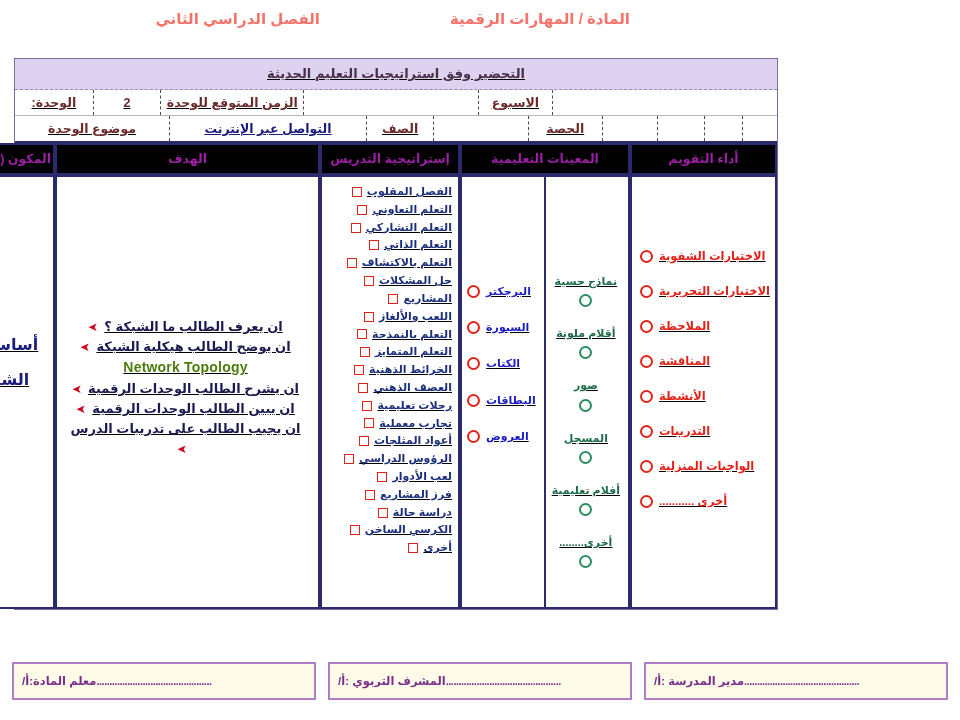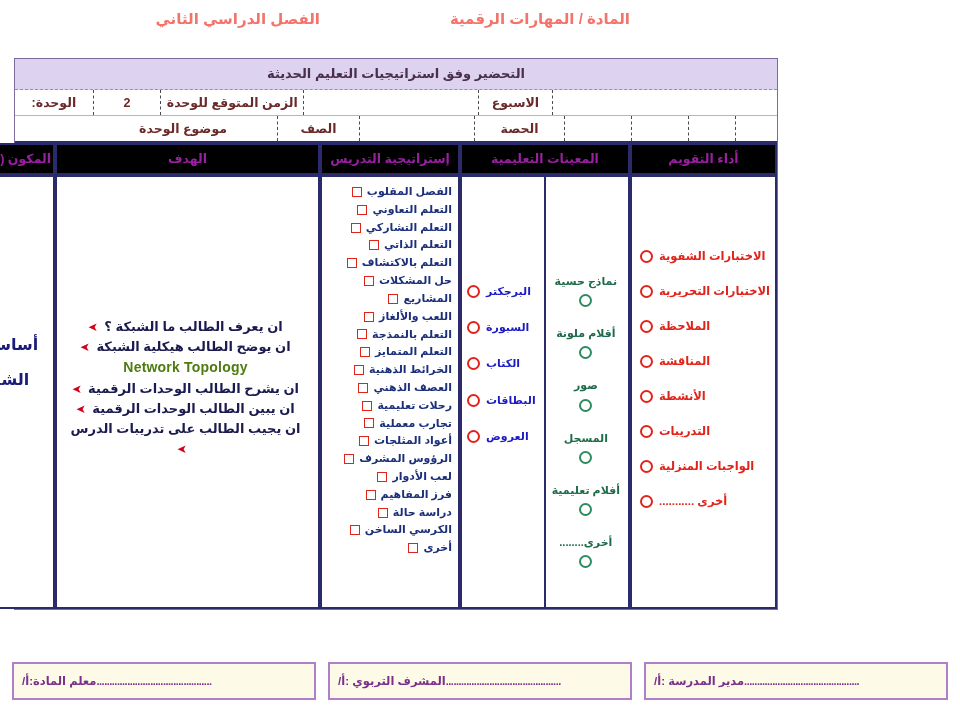--- a/index.html
+++ b/index.html
@@ -41,20 +41,21 @@
 
   
   .frame {
     position: absolute;
     left: 14px;
     top: 58px;
     width: 764px;
     border: 1px solid #7d6b9e;
     box-sizing: border-box;
     background: #ffffff;
+    text-decoration: underline;
   }
 
   .title-row {
     background: #ddd2f0;
     border-bottom: 1px dashed #9a8ab5;
     text-align: center;
     color: #4a2f4a;
     font-size: 13px;
     font-weight: 700;
     padding: 7px 0 8px 0;
@@ -312,20 +313,21 @@
   </div>
 
   <div class="info-row row2">
     <div class="info-cell" style="width:42px;"></div>
     <div class="info-cell" style="width:47px;"></div>
     <div class="info-cell" style="width:57px;"></div>
     <div class="info-cell" style="width:67px;"></div>
     <div class="info-cell" style="width:90px;">الحصة</div>
     <div class="info-cell" style="width:115px;"></div>
     <div class="info-cell" style="width:82px;">الصف</div>
+    <div class="info-cell val-blue" style="width:240px;">التواصل عبر الإنترنت</div>
     <div class="info-cell nb" style="width:188px;">موضوع الوحدة</div>
   </div>
 
   <table class="grid">
     <colgroup>
       <col class="c-eval">
         <col class="c-aids">
         <col class="c-strat">
       <col class="c-goal">
         <col class="c-comp">
@@ -496,29 +498,29 @@
               </li>
             <li>
                 <span>تجارب معملية</span>
                 <span class="sq"></span>
               </li>
             <li>
                 <span>أعواد المثلجات</span>
                 <span class="sq"></span>
               </li>
             <li>
-                <span>الرؤوس المشرف</span>
+                <span>الرؤوس الدراسي</span>
                 <span class="sq"></span>
               </li>
             <li>
                 <span>لعب الأدوار</span>
                 <span class="sq"></span>
               </li>
             <li>
-                <span>فرز المفاهيم</span>
+                <span>فرز المشاريع</span>
                 <span class="sq"></span>
               </li>
             <li>
                 <span>دراسة حالة</span>
                 <span class="sq"></span>
               </li>
             <li>
                 <span>الكرسي الساخن</span>
                 <span class="sq"></span>
               </li>

